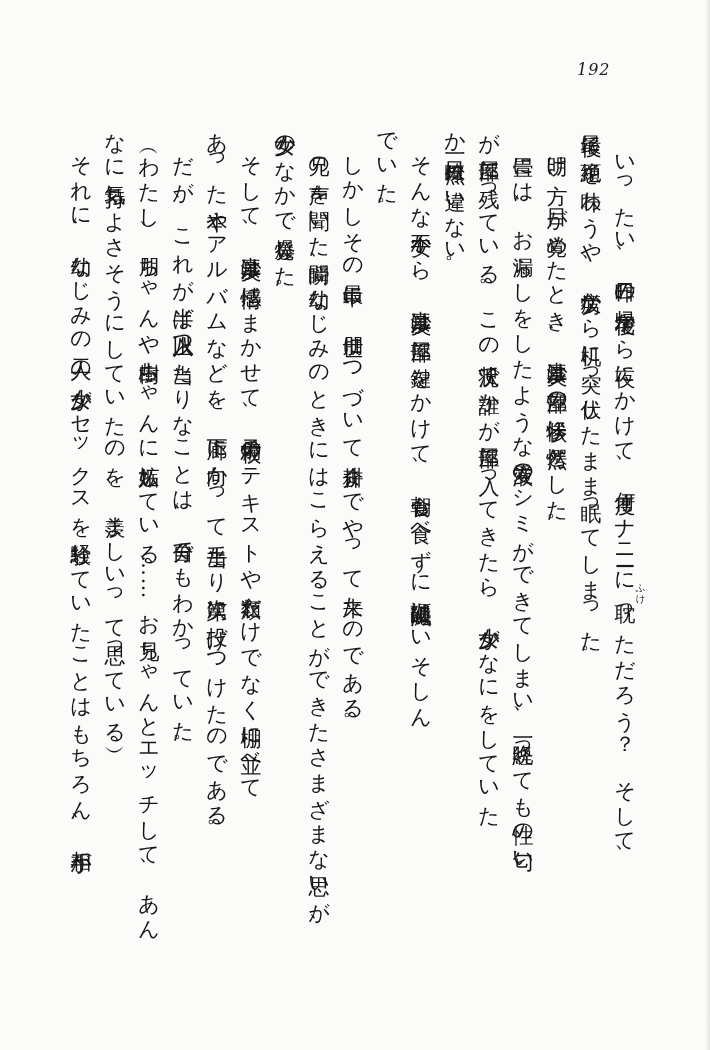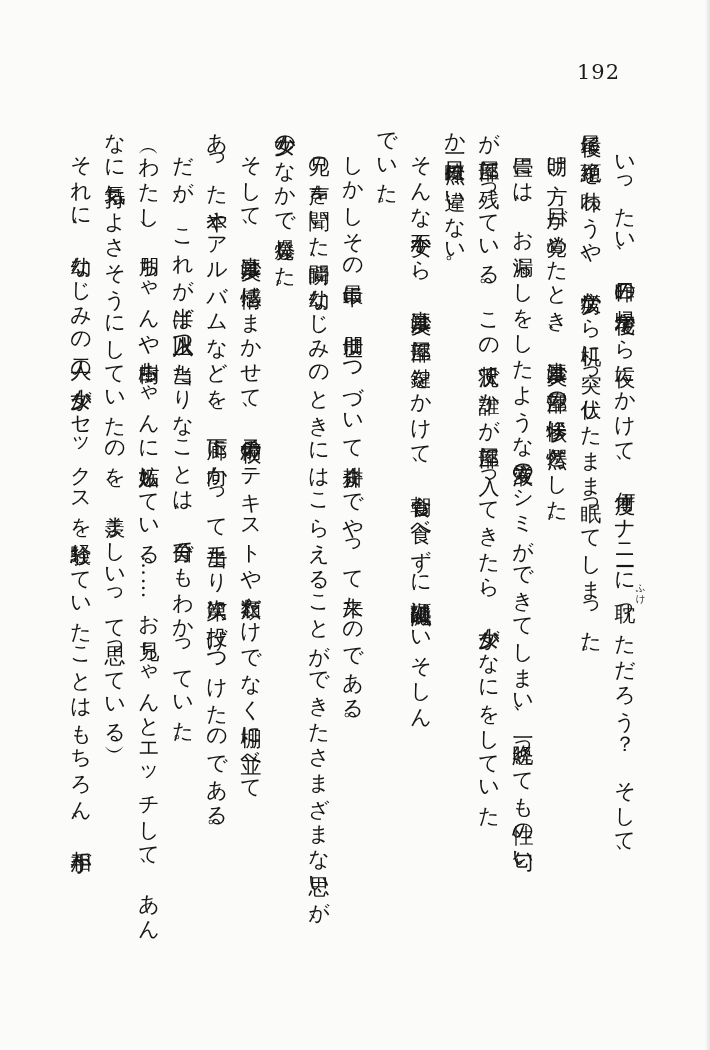--- a/index.html
+++ b/index.html
@@ -22,21 +22,22 @@
     right: 0;
     width: 5px;
     height: 100%;
     background: linear-gradient(to left, #cfcfcd, rgba(207,207,205,0));
     opacity: 0.55;
   }
   .page-number {
     position: absolute;
     top: 60px;
     left: 577px;
-    font-size: 21px;
+    font-size: 16px;
+    font-style: italic;
     letter-spacing: 1px;
     color: #1b1b1b;
   }
   .text-block {
     position: absolute;
     top: 118px;
     right: 64px;
     height: 885px;
     writing-mode: vertical-rl;
     text-orientation: mixed;

